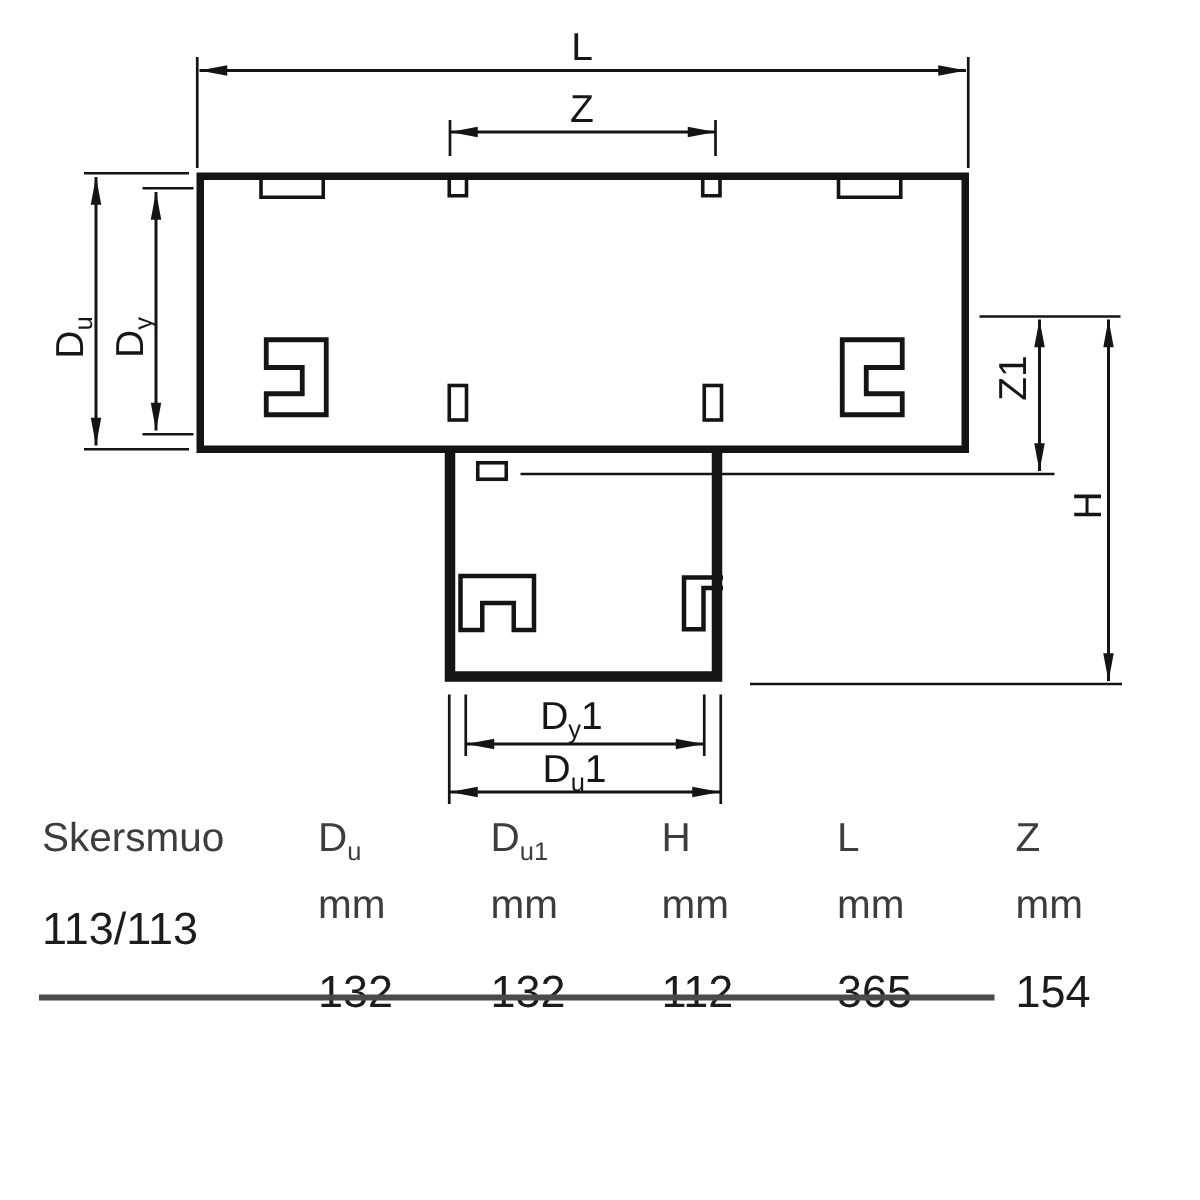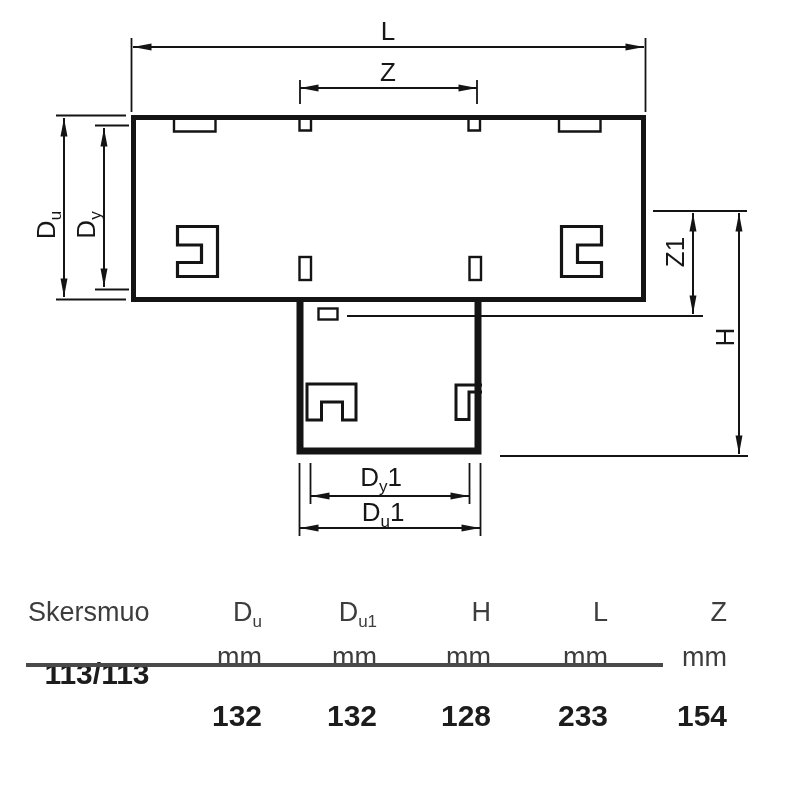--- a/index.html
+++ b/index.html
@@ -4,24 +4,24 @@
 <style>
   html,body{margin:0;padding:0;background:#fff;}
   .stage{
     position:relative;width:800px;height:800px;background:#ffffff;
     font-family:"Liberation Sans", sans-serif;overflow:hidden;
   }
   svg text{fill:#161616;font-family:"Liberation Sans", sans-serif;font-size:26px;}
   svg .sub{font-size:17px;}
   
   .tbl{position:absolute;left:0;top:0;width:800px;height:240px;}
-  .col{position:absolute;top:596px;color:#3d3d3d;font-size:27px;text-align:right;}
+  .col{position:absolute;top:542px;color:#3d3d3d;font-size:27px;}
   .col .h1{height:45px;line-height:32px;white-space:nowrap;}
   .col .h2{height:42px;line-height:32px;white-space:nowrap;}
-  .col .val{margin-top:16px;font-size:30px;font-weight:bold;color:#1c1c1c;white-space:nowrap;}
+  .col .val{margin-top:16px;font-size:30px;font-weight:normal;color:#1c1c1c;white-space:nowrap;}
   .sub2{font-size:17px;position:relative;top:6px;letter-spacing:0;}
   .rule{position:absolute;left:26px;top:663px;width:637px;height:4px;background:#4a4a4a;}
   .c1{left:28px}.c2{left:212px}.c3{left:327px}.c4{left:441px}.c5{left:558px}.c6{left:677px}
 </style>
 </head>
 <body>
 
 <div class="stage">
 
   
@@ -115,27 +115,27 @@
 
     <div class="col c3">
       <div class="h1"><span>D</span><span class="sub2">u1</span></div>
       <div class="h2">mm</div>
       <div class="val">132</div>
     </div>
 
     <div class="col c4">
       <div class="h1">H</div>
       <div class="h2">mm</div>
-      <div class="val">128</div>
+      <div class="val">112</div>
     </div>
 
     <div class="col c5">
       <div class="h1">L</div>
       <div class="h2">mm</div>
-      <div class="val">233</div>
+      <div class="val">365</div>
     </div>
 
     <div class="col c6">
       <div class="h1">Z</div>
       <div class="h2">mm</div>
       <div class="val">154</div>
     </div>
 
     <div class="rule"></div>
   </div>

